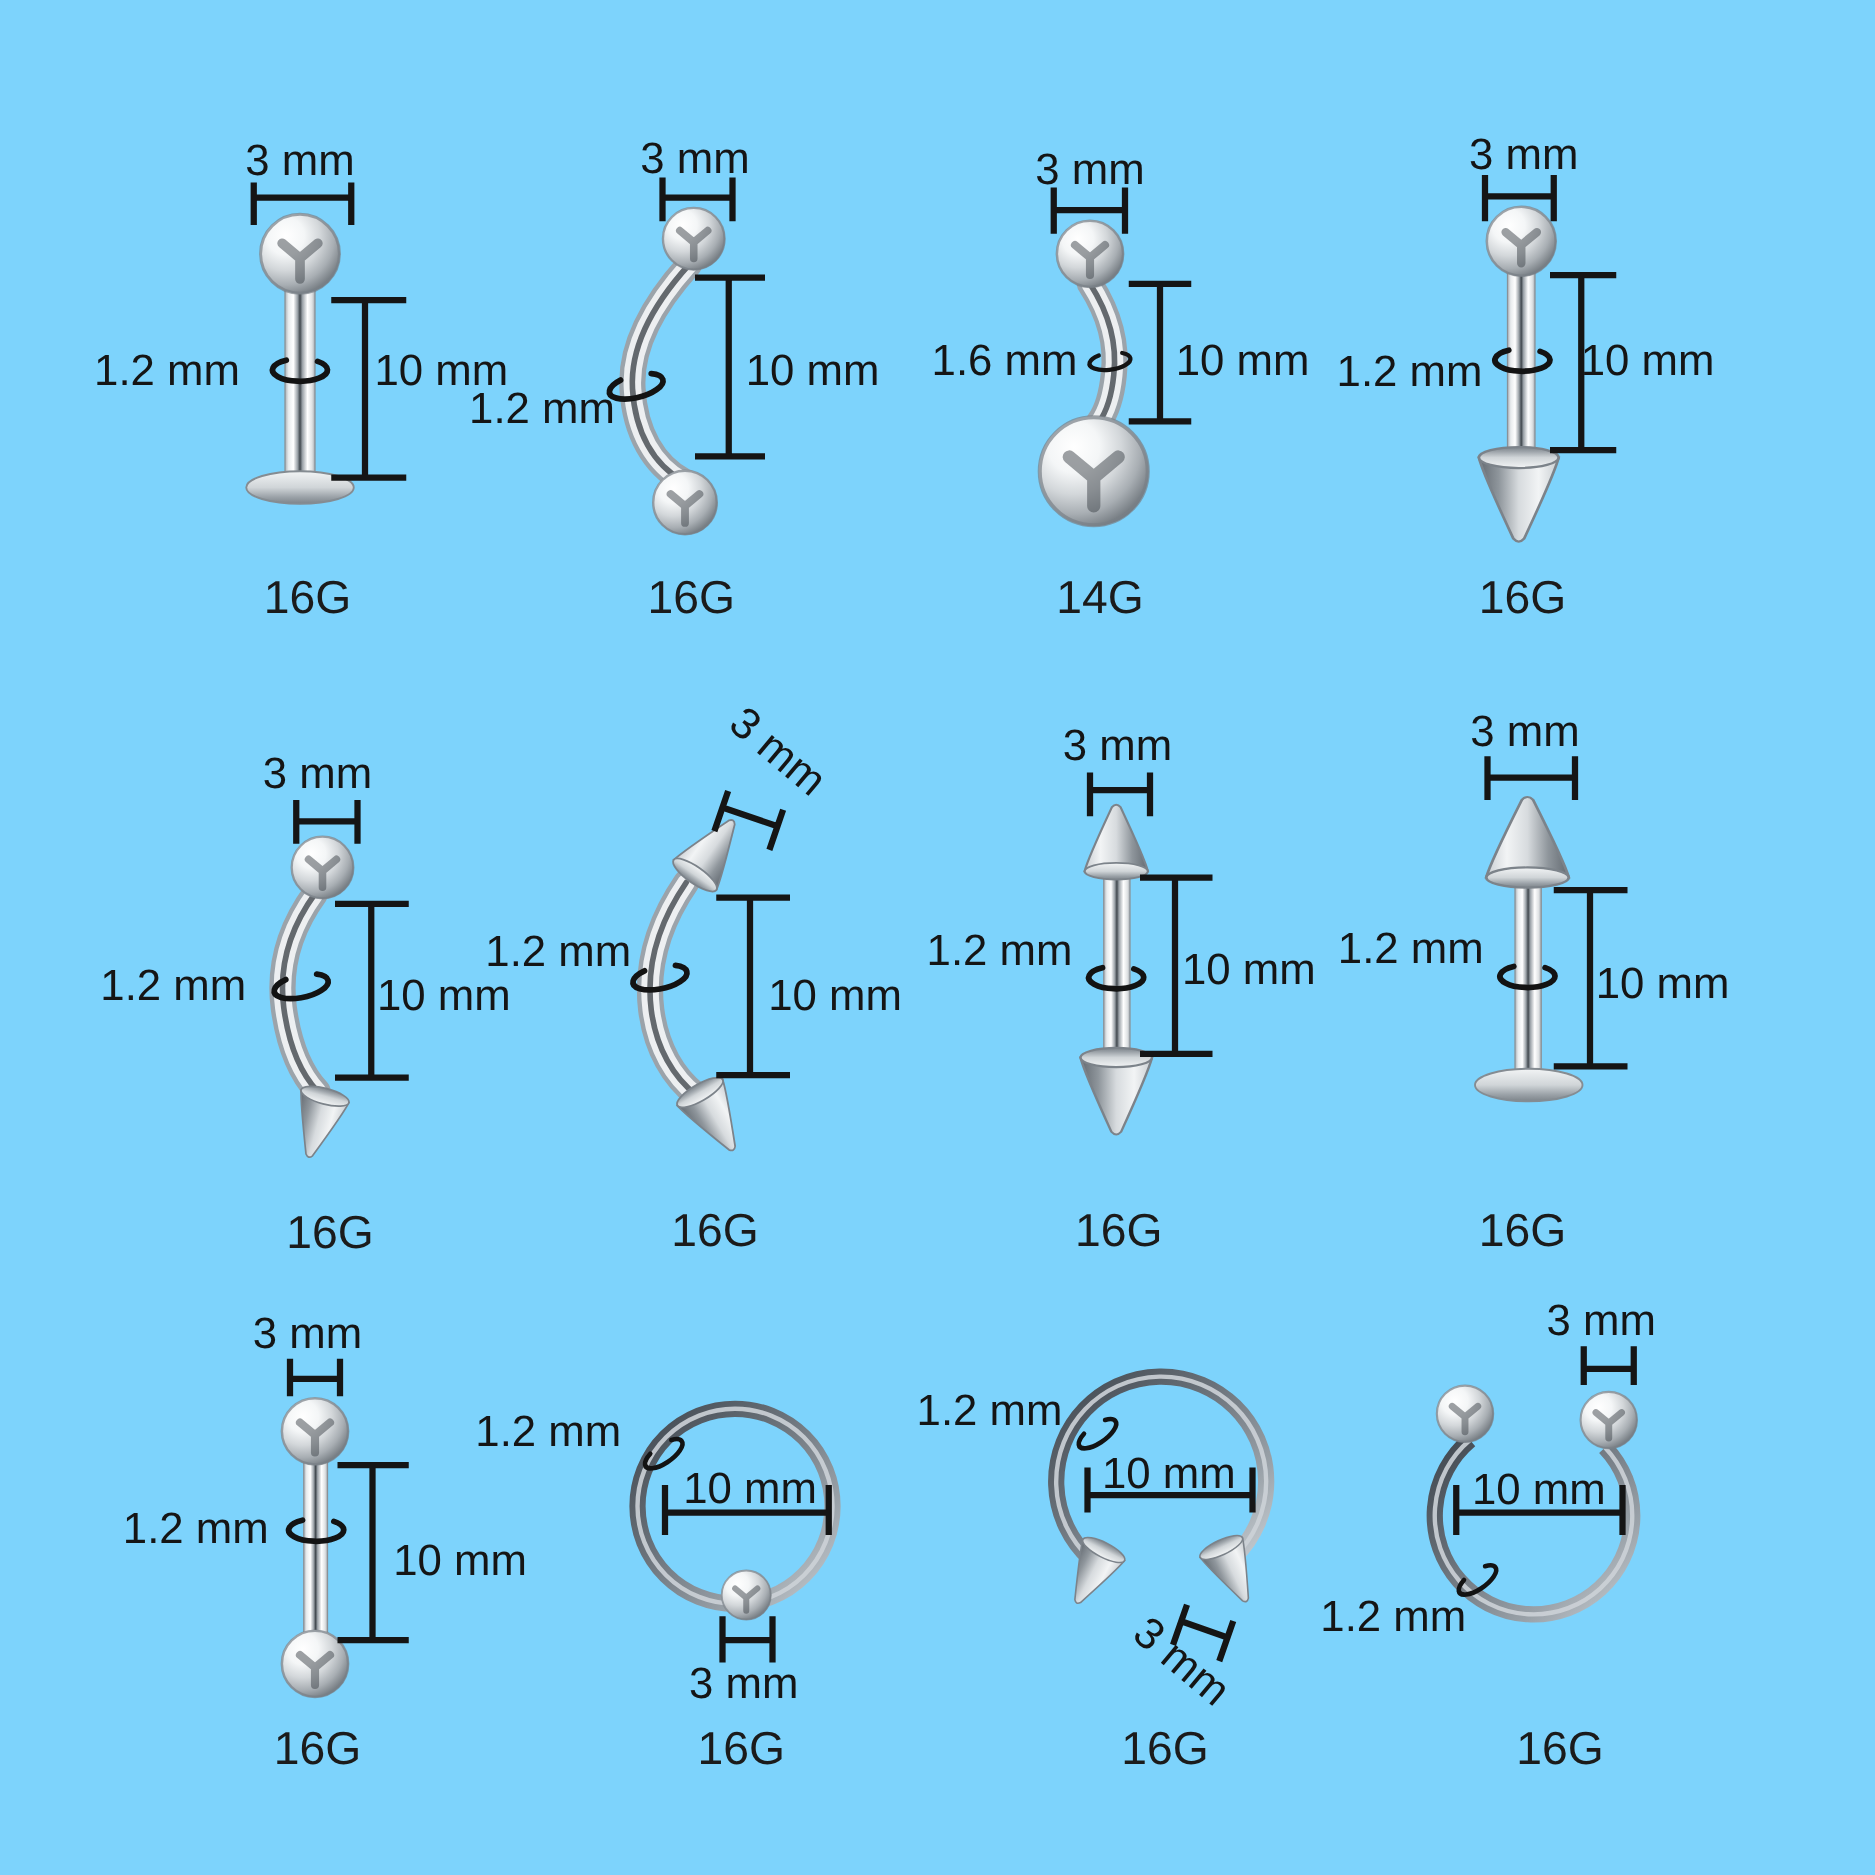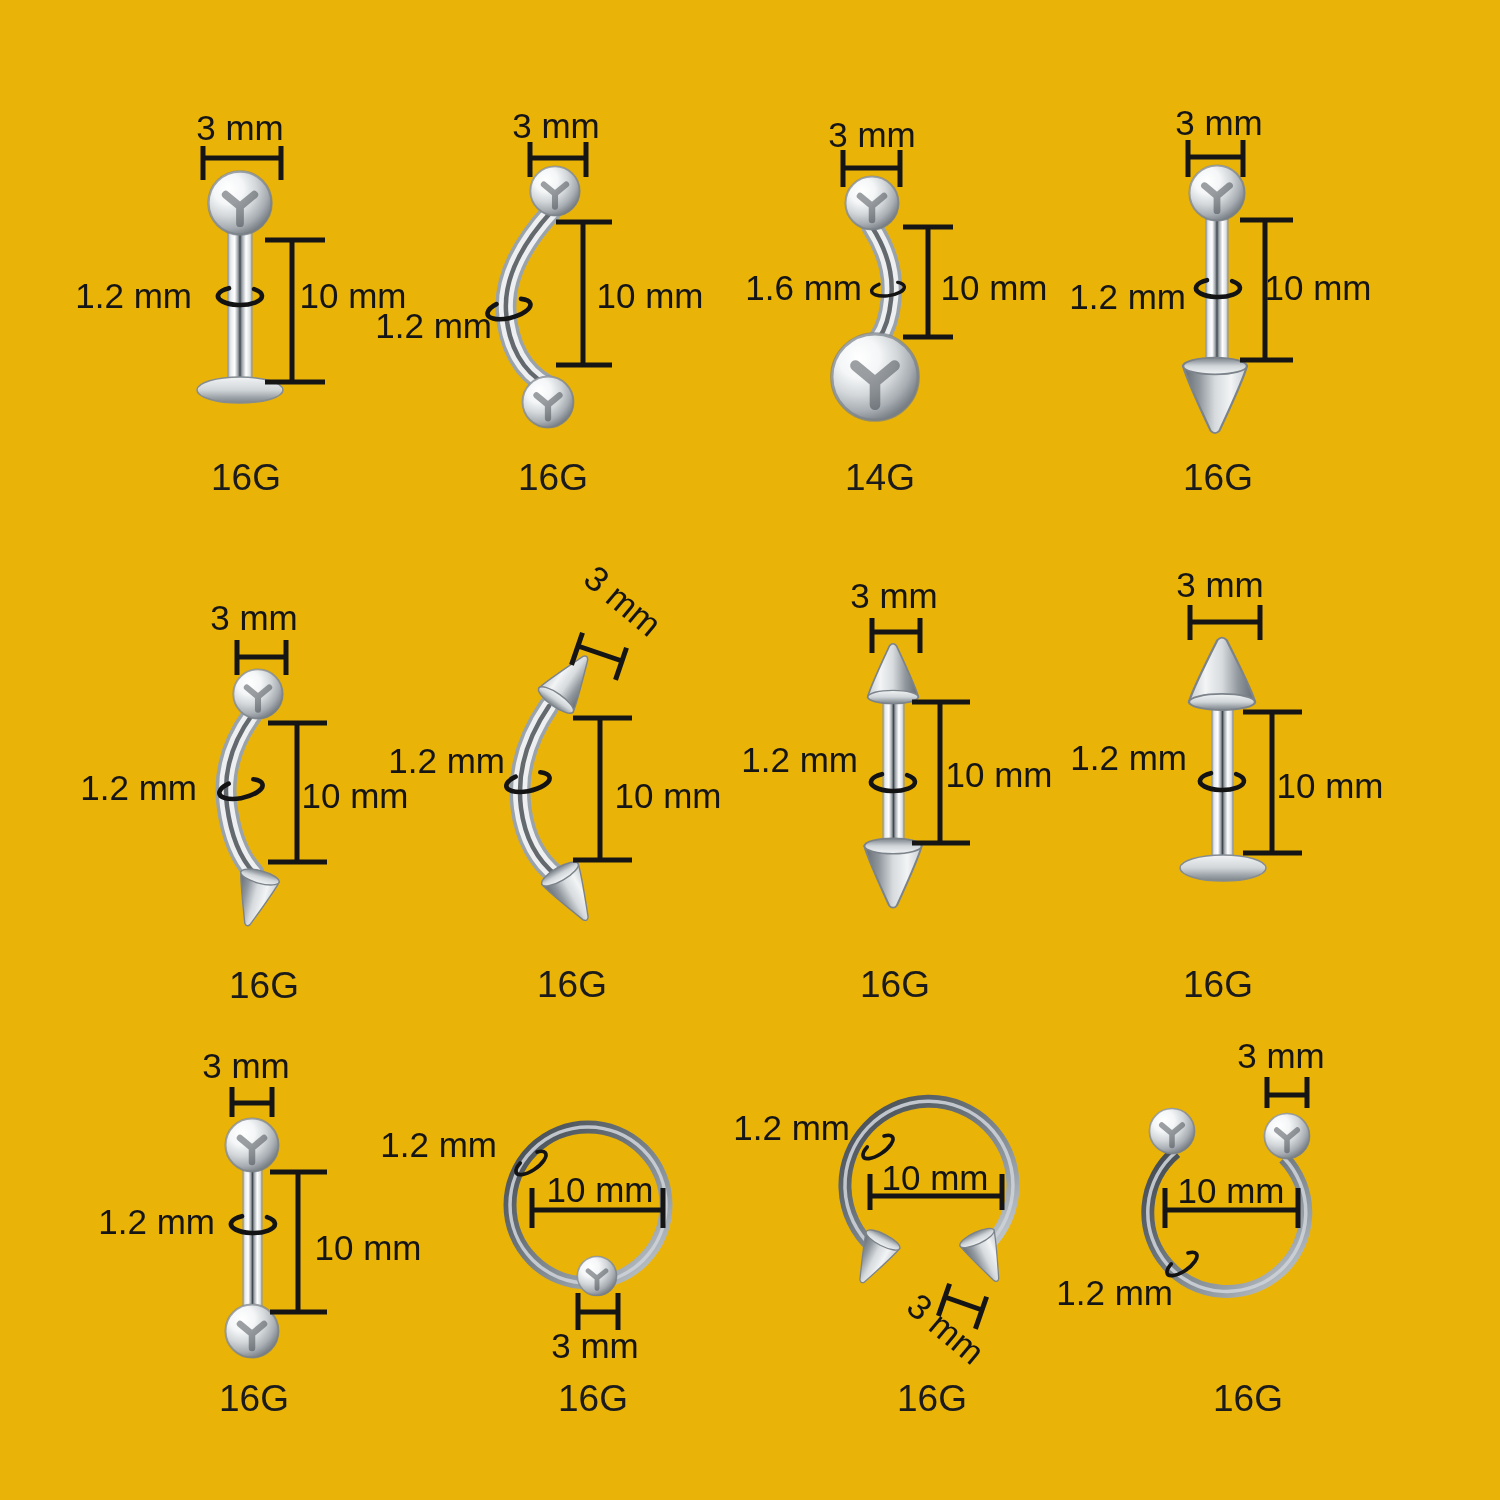--- a/index.html
+++ b/index.html
@@ -1,16 +1,16 @@
 <!DOCTYPE html>
 <html><head>
 <meta charset="utf-8">
 <style>
   html,body{margin:0;padding:0;background:#ffffff;}
-  .canvas{position:relative;width:1500px;height:1500px;background:#eab308;overflow:hidden;}
+  .canvas{position:relative;width:1500px;height:1500px;background:#7dd3fc;overflow:hidden;}
   svg{position:absolute;inset:0;}
   .lbl{font-family:"Liberation Sans",sans-serif;font-size:35px;fill:#151515;}
   .gauge{font-family:"Liberation Sans",sans-serif;font-size:37px;fill:#1b1b1b;}
   .dim{stroke:#151515;stroke-width:5;fill:none;}
   .sh1{stroke:#9ba3aa;stroke-width:21;fill:none;stroke-linecap:round;}
   .sh2{stroke:#edeff1;stroke-width:14;fill:none;stroke-linecap:round;}
   .sh3{stroke:#4b5157;stroke-width:4.5;fill:none;stroke-linecap:round;opacity:.85;}
   .shaft{fill:url(#shaftG);stroke:#8a9197;stroke-width:1;}
   .ringOuter{stroke:url(#ringG);stroke-width:13;fill:none;}
   .ringHi{stroke:#ccd2d7;stroke-width:3.5;fill:none;opacity:.9;}

